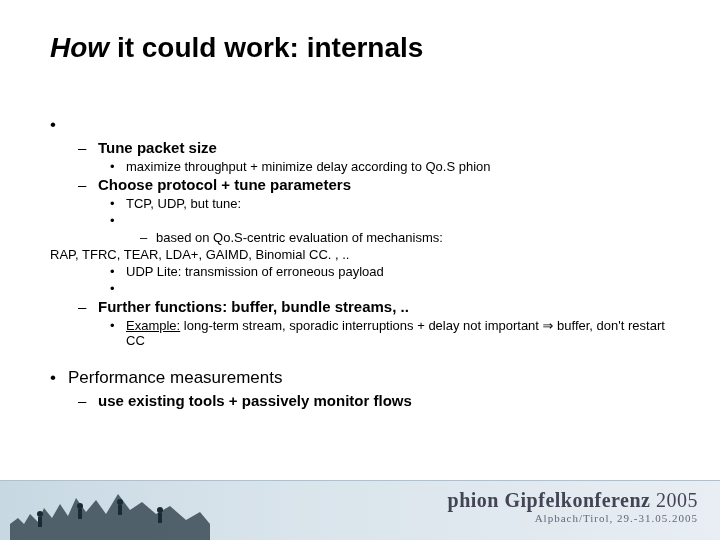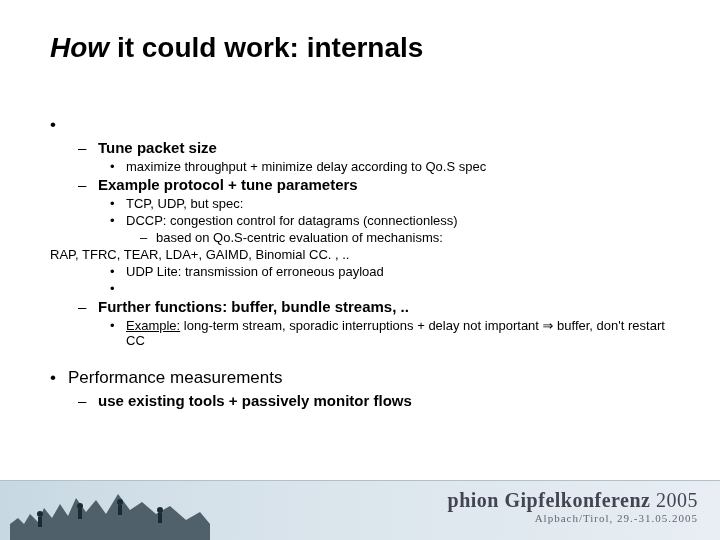--- a/index.html
+++ b/index.html
@@ -50,34 +50,33 @@
     <div class="b1">
       <span class="dot">•</span>
     </div>
 
     <div class="b2">
       <span class="dash">–</span>
       <span>Tune packet size</span>
     </div>
     <div class="b3">
       <span class="dot">•</span>
-      <span>maximize throughput + minimize delay according to Qo.S spec</span>
+      <span>maximize throughput + minimize delay according to Qo.S phion</span>
     </div>
 
     <div class="b2">
       <span class="dash">–</span>
-      <span>Example protocol + tune parameters</span>
+      <span>Choose protocol + tune parameters</span>
     </div>
     <div class="b3">
       <span class="dot">•</span>
-      <span>TCP, UDP, but spec:</span>
+      <span>TCP, UDP, but tune:</span>
     </div>
     <div class="b3">
       <span class="dot">•</span>
-      <span>DCCP: congestion control for datagrams (connectionless)</span>
     </div>
     <div class="b4">
       <span class="dash">–</span>
       <span>based on Qo.S-centric evaluation of mechanisms:</span>
     </div>
     <div class="b4-cont">RAP, TFRC, TEAR, LDA+, GAIMD, Binomial CC. , ..</div>
     <div class="b3">
       <span class="dot">•</span>
       <span>UDP Lite: transmission of erroneous payload</span>
     </div>

